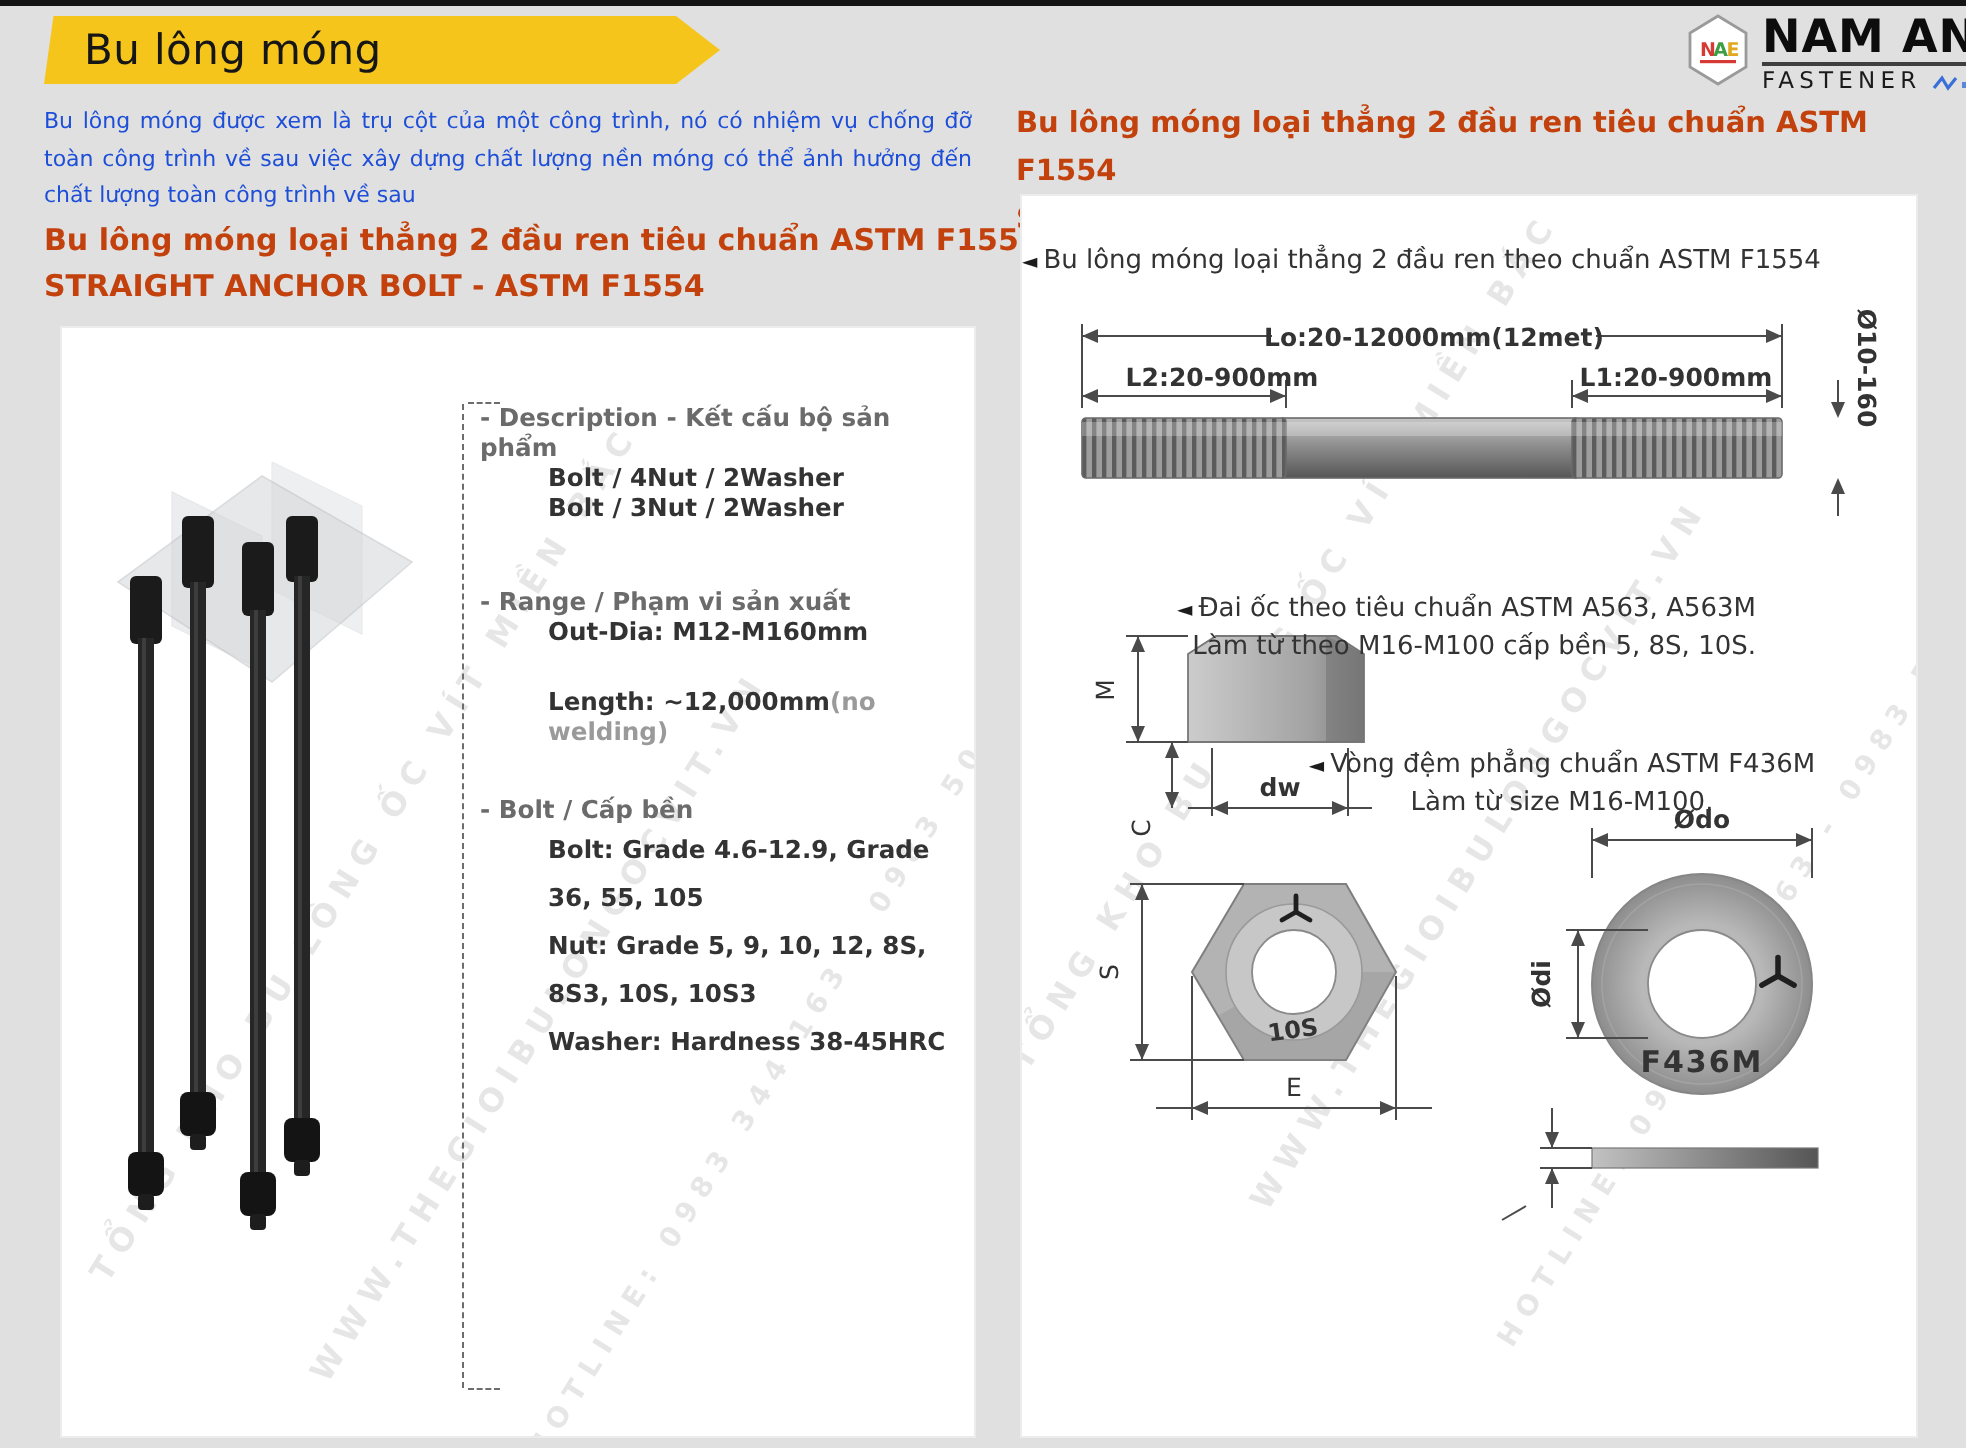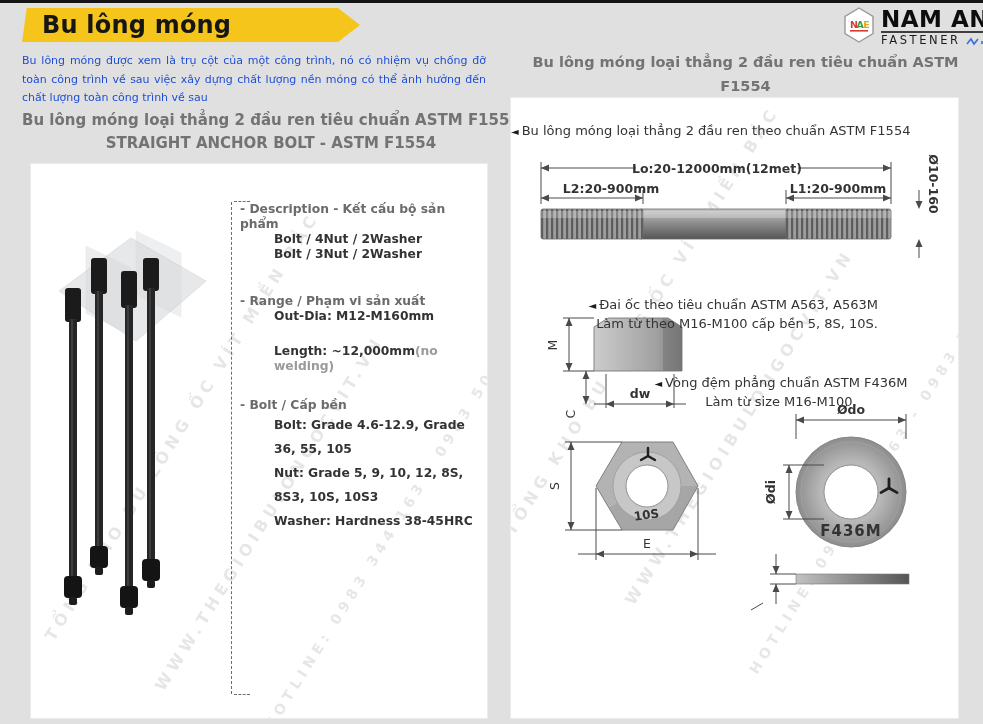--- a/index.html
+++ b/index.html
@@ -4,32 +4,32 @@
 <title>Bu lông móng</title>
 <style>
   html,body{margin:0;padding:0;}
   body{font-family:"DejaVu Sans","Liberation Sans",sans-serif;background:#e0e0e0;}
   .page{position:relative;width:983px;height:724px;background:#e0e0e0;overflow:hidden;}
   .topline{position:absolute;left:0;top:0;width:983px;height:3px;background:#141414;}
 
   
   .banner{position:absolute;left:22px;top:8px;width:338px;height:34px;background:#f6c51b;
     clip-path:polygon(1.4% 0,93.5% 0,100% 50%,93.5% 100%,0 100%);}
-  .banner span{display:block;padding-left:20px;line-height:34px;font-size:24px;font-weight:700;color:#161616;letter-spacing:.2px;}
+  .banner span{display:block;padding-left:20px;line-height:34px;font-size:21px;font-weight:400;color:#161616;letter-spacing:.2px;}
 
   
   .logo{position:absolute;left:843px;top:7px;display:flex;align-items:flex-start;gap:6px;}
   .logo-right{display:flex;flex-direction:column;}
   .logo-name{font-size:23px;font-weight:800;color:#0d0d0d;letter-spacing:.5px;line-height:24px;}
   .logo-sub-row{display:flex;align-items:flex-end;gap:5px;border-top:2px solid #3f3f3f;padding-top:1px;}
   .logo-sub{font-size:11.5px;letter-spacing:2.6px;color:#1b1b1b;line-height:13px;}
 
   
   .intro{position:absolute;left:22px;top:52px;width:464px;font-size:11px;line-height:18.5px;color:#1d4ed8;text-align:justify;}
-  .heads{font-weight:700;color:#737373;text-align:center;}
+  .heads{font-weight:700;color:#c2410c;}
   .left-heads{position:absolute;left:22px;top:109px;font-size:15px;line-height:23px;}
   .right-heads{position:absolute;left:508px;top:50px;font-size:14.5px;line-height:24px;}
 
   .box{position:absolute;background:#fff;border:1px solid #ececec;overflow:hidden;}
   .left-box{left:30px;top:163px;width:456px;height:554px;}
   .right-box{left:510px;top:97px;width:447px;height:620px;}
 
   
   .wm{position:absolute;white-space:nowrap;color:#d3d3d3;opacity:.55;font-weight:700;
       font-size:16px;letter-spacing:5px;transform:rotate(-58deg);transform-origin:0 0;pointer-events:none;}

